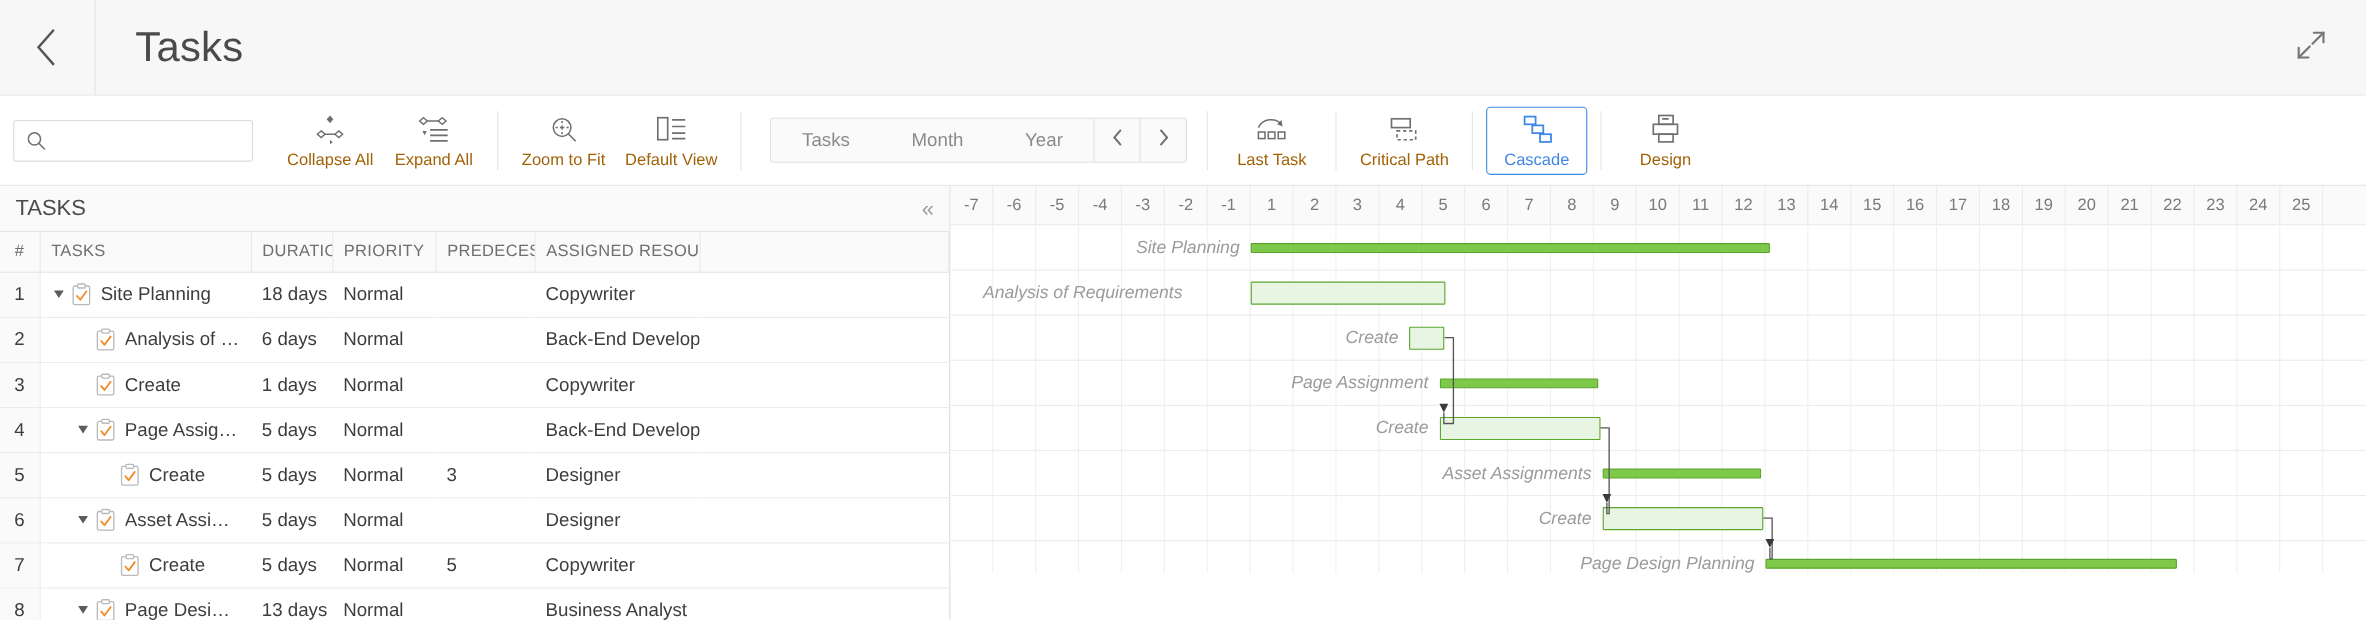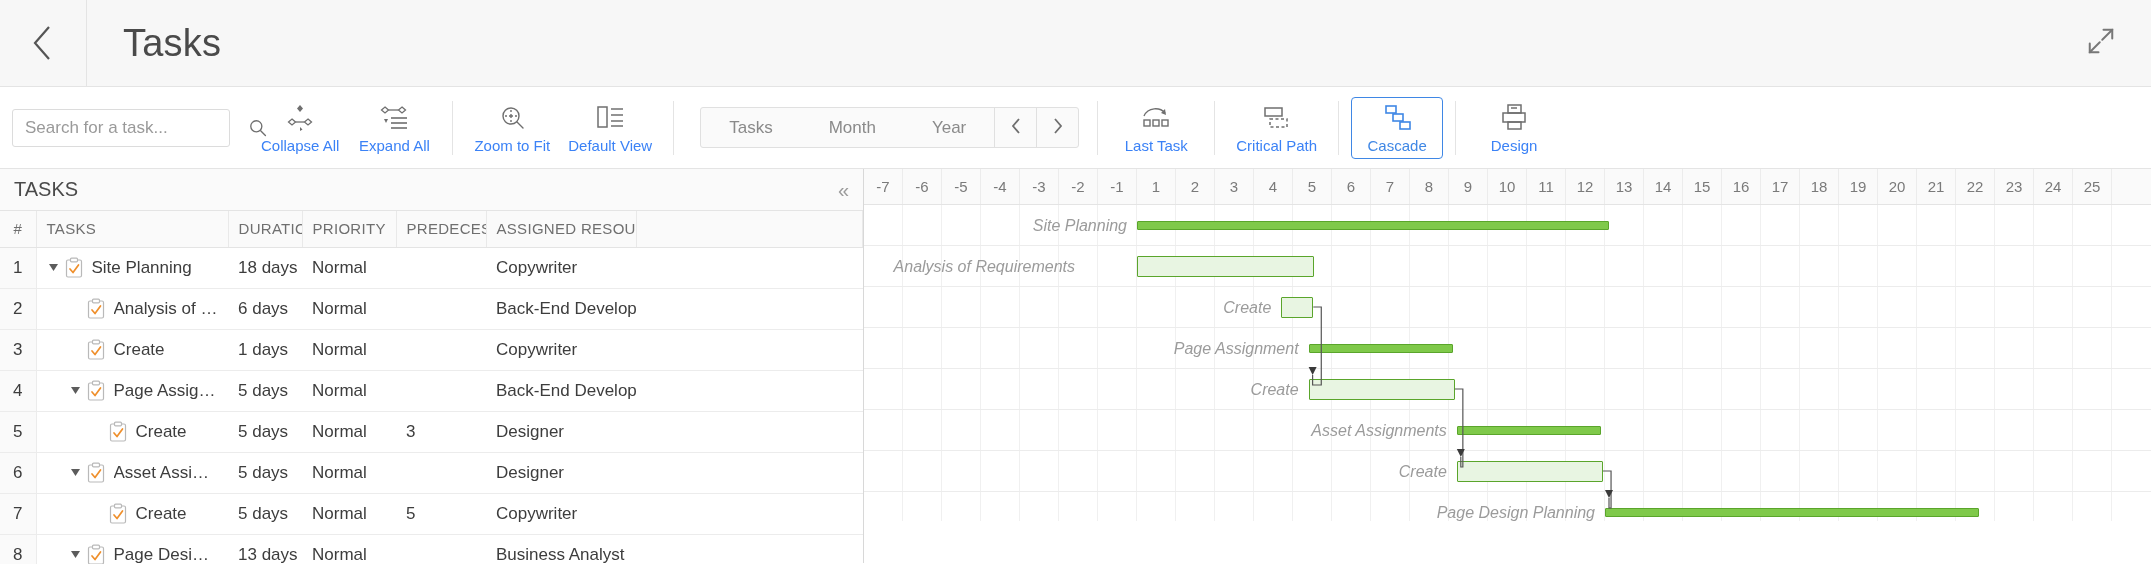--- a/index.html
+++ b/index.html
@@ -71,21 +71,21 @@
     align-self: center;
   }
   .tbtn {
     min-width: 92px; height: 62px;
     display: flex; flex-direction: column; align-items: center; justify-content: center;
     gap: 5px; cursor: pointer; border-radius: 4px;
     border: 1px solid transparent;
     padding: 0 8px;
   }
   .tbtn .ticon { height: 30px; display: flex; align-items: center; justify-content: center; }
-  .tbtn .tlabel { font-size: 15px; color: #3b82f6; white-space: nowrap; }
+  .tbtn .tlabel { font-size: 15px; color: #a16207; white-space: nowrap; }
   .tbtn.selected { border: 1px solid #3f87e5; }
   .tbtn.selected .tlabel { color: #3f87e5; }
 
   
   .seg {
     display: flex; align-items: stretch; height: 41px;
     border: 1px solid #e0e0e0; border-radius: 3px;
     margin: 0 6px 0 14px; background: #fafafa; overflow: hidden;
   }
   .seg .seg-item {
@@ -197,21 +197,20 @@
           <line x1="21" y1="3" x2="13" y2="11"></line>
           <line x1="3" y1="21" x2="11" y2="13"></line>
         </svg>
       </span>
     </div>
   </div>
 
   <div class="toolbar">
 
     <div class="search-wrap">
-      <input type="text" placeholder="Search for a task..." style="">
       <span class="search-icon">
         <svg width="19" height="19" viewBox="0 0 24 24" fill="none" stroke="#6f6f6f" stroke-width="1.7">
           <circle cx="10.5" cy="10.5" r="7"></circle>
             <line x1="16" y1="16" x2="22" y2="22" stroke-linecap="round"></line>
         </svg>
       </span>
     </div>
 
     <div class="tool-group">
 

